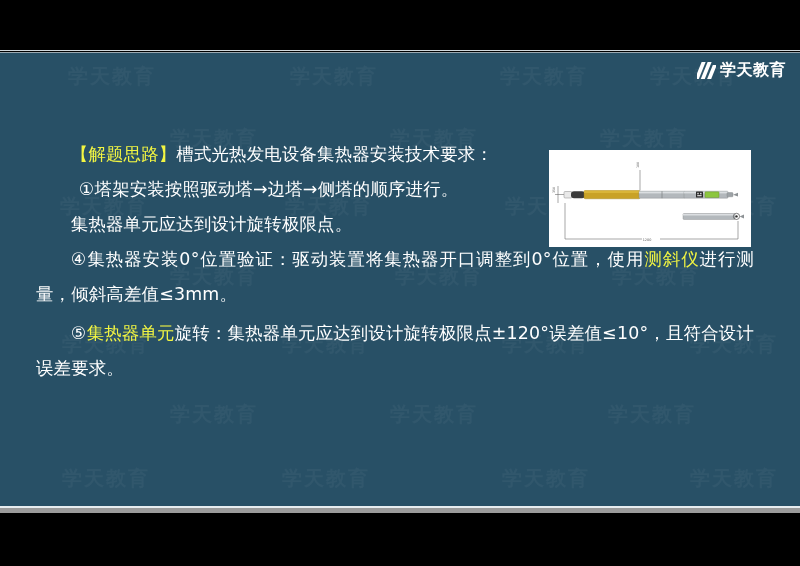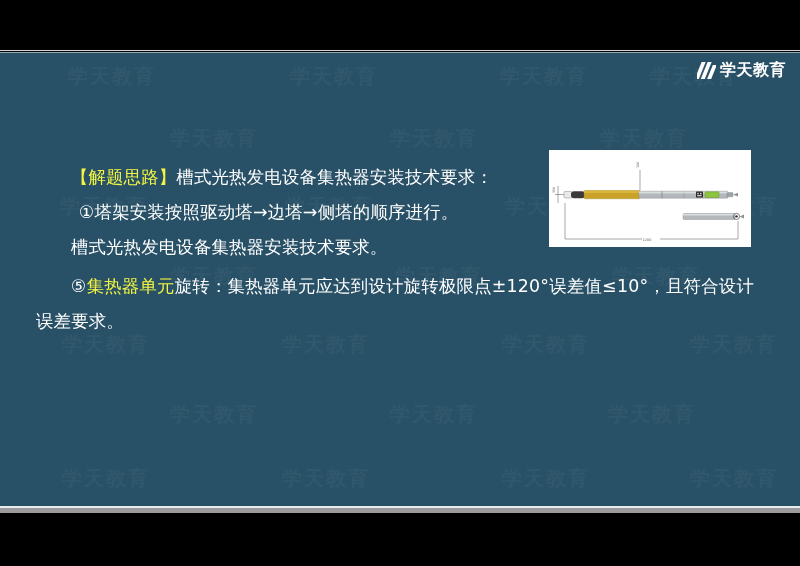--- a/index.html
+++ b/index.html
@@ -92,21 +92,21 @@
   }
   .para.indent{ text-indent:2em; }
   .hl{ color:#f2f542; }
   .seq{ color:#ffffff; }
   #p1{ margin-top:47px; }
   #p1, #p2, #p3 { padding-right:255px; }
   #p3 { padding-right:46px; }
   #p2 { padding-right:255px;margin-left:8px; }
 
   
-  #p1{ margin-top:47px; }
+  #p1{ margin-top:24px; }
   #p2{ margin-top:0px; }
   #p3{ margin-top:0px; }
   #p4{ margin-top:0px; }
   #p5{ margin-top:0px; }
   #p6{ margin-top:4px; }
 </style>
 </head>
 <body>
 
 <div id="screen">
@@ -186,23 +186,24 @@
         <text x="97" y="89.6" font-size="3.4" fill="#555" text-anchor="middle" font-family="DejaVu Sans, sans-serif">1200</text>
       </svg>
     </div>
 
     <div id="body-text">
 
       <p class="para indent" id="p1"><span class="hl">【解题思路】</span><span>槽式光热发电设备集热器安装技术要求：</span></p>
 
       <p class="para indent" id="p2"><span>①塔架安装按照驱动塔→边塔→侧塔的顺序进行。</span></p>
 
-      <p class="para indent" id="p3"><span>槽式光热发电设备集热器安装技术要求。</span></p>
-
-
+      <p class="para indent" id="p3"><span>集热器单元应达到设计旋转极限点。</span></p>
+
+
+      <p class="para indent" id="p5"><span>④集热器安装0°位置验证：驱动装置将集热器开口调整到0°位置，使用</span><span class="hl">测斜仪</span><span>进行测量，倾斜高差值≤3mm。</span></p>
 
       <p class="para indent" id="p6"><span class="seq">⑤</span><span class="hl">集热器单元</span><span>旋转：集热器单元应达到设计旋转极限点±120°误差值≤10°，且符合设计误差要求。</span></p>
 
     </div>
 
     <div id="logo" style="top:7px;">
       <span id="logo-mark">
           <i></i>
           <i></i>
           <i></i>

